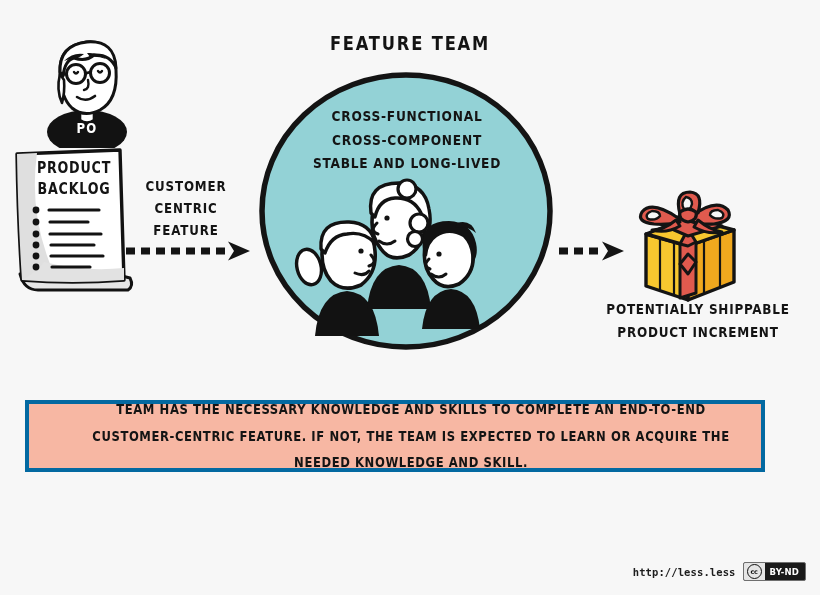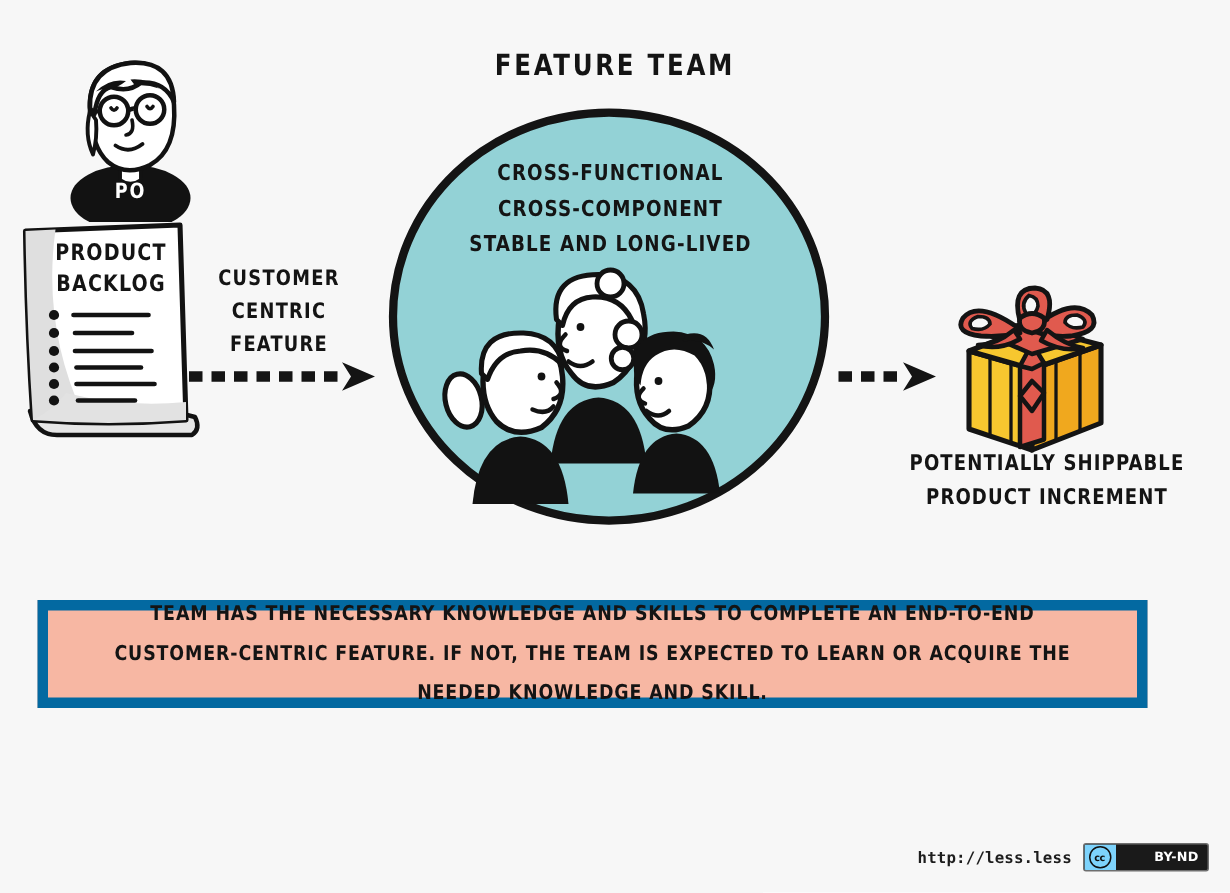--- a/index.html
+++ b/index.html
@@ -89,25 +89,25 @@
 
   
   #arrow-left  { left: 124px; top: 240px; width: 132px; height: 22px; }
   #arrow-right { left: 558px; top: 240px; width:  72px; height: 22px; }
 
   
   #banner {
     left: 25px; top: 400px;
     width: 740px; height: 72px;
     background: #f7b7a3;
-    border: 7px solid #0369a1;
+    border: 4px solid #0369a1;
     box-sizing: border-box;
     display: flex;
     align-items: center;
-    justify-content: center;
+    justify-content: flex-end;
   }
   #banner-text {
     width: 700px;
     font-size: 13.6px;
     letter-spacing: 0.045em;
     line-height: 1.95;
     white-space: normal;
     transform: scaleX(0.95);
   }
 
@@ -132,21 +132,21 @@
     align-items: stretch;
     height: 17px;
     border: 1px solid #6f6f6f;
     background: #1a1a1a;
     border-radius: 2px;
     overflow: hidden;
   }
   #cc-badge .cc-mark {
     display: flex; align-items: center; justify-content: center;
     width: 21px;
-    background: #7dd3fc;
+    background: #e5e5e5;
     color: #111;
     font-family: "DejaVu Sans", sans-serif;
     font-size: 8.5px;
     font-weight: 700;
   }
   #cc-badge .cc-mark .ring {
     display: flex; align-items: center; justify-content: center;
     width: 13px; height: 13px;
     border: 1.4px solid #111;
     border-radius: 50%;
@@ -154,21 +154,20 @@
     letter-spacing: -0.04em;
   }
   #cc-badge .cc-terms {
     display: flex; align-items: center;
     padding: 0 6px 0 5px;
     color: #ffffff;
     font-family: "DejaVu Sans", sans-serif;
     font-size: 8.5px;
     font-weight: 700;
     letter-spacing: 0.02em;
-    margin-left: 21px;
   }
 </style>
 </head>
 <body>
 
 <div id="canvas">
 
   <div class="abs hand" id="feature-team-title">FEATURE TEAM</div>
 
   <div class="abs" id="backlog-wrap">

